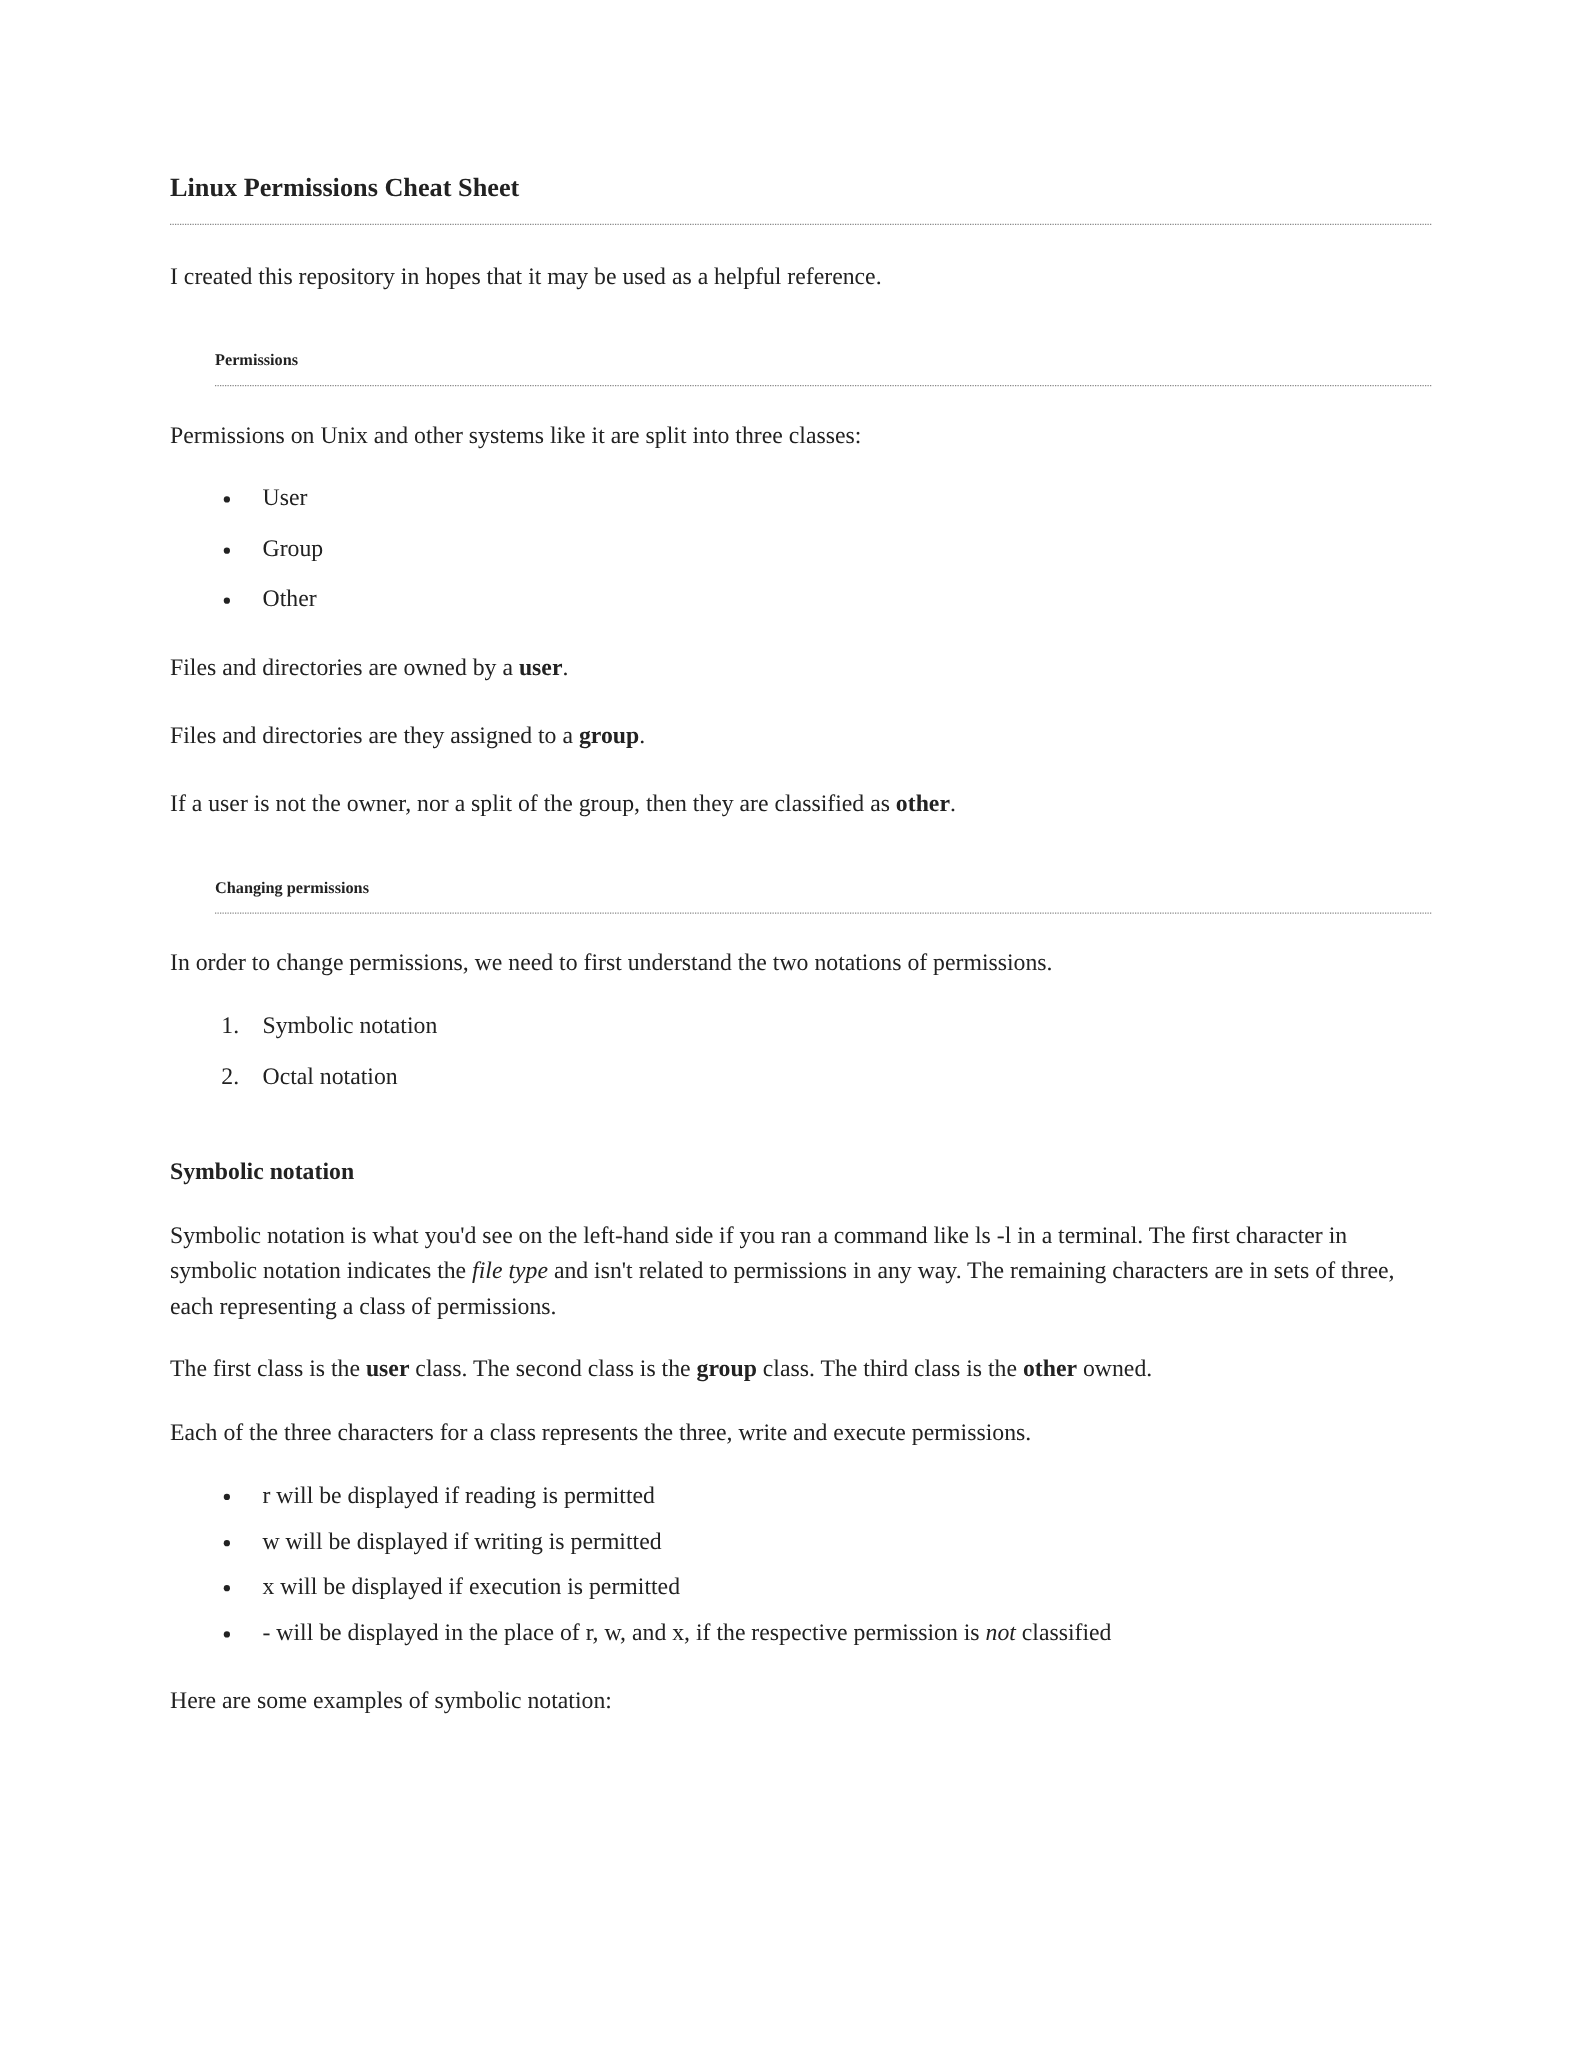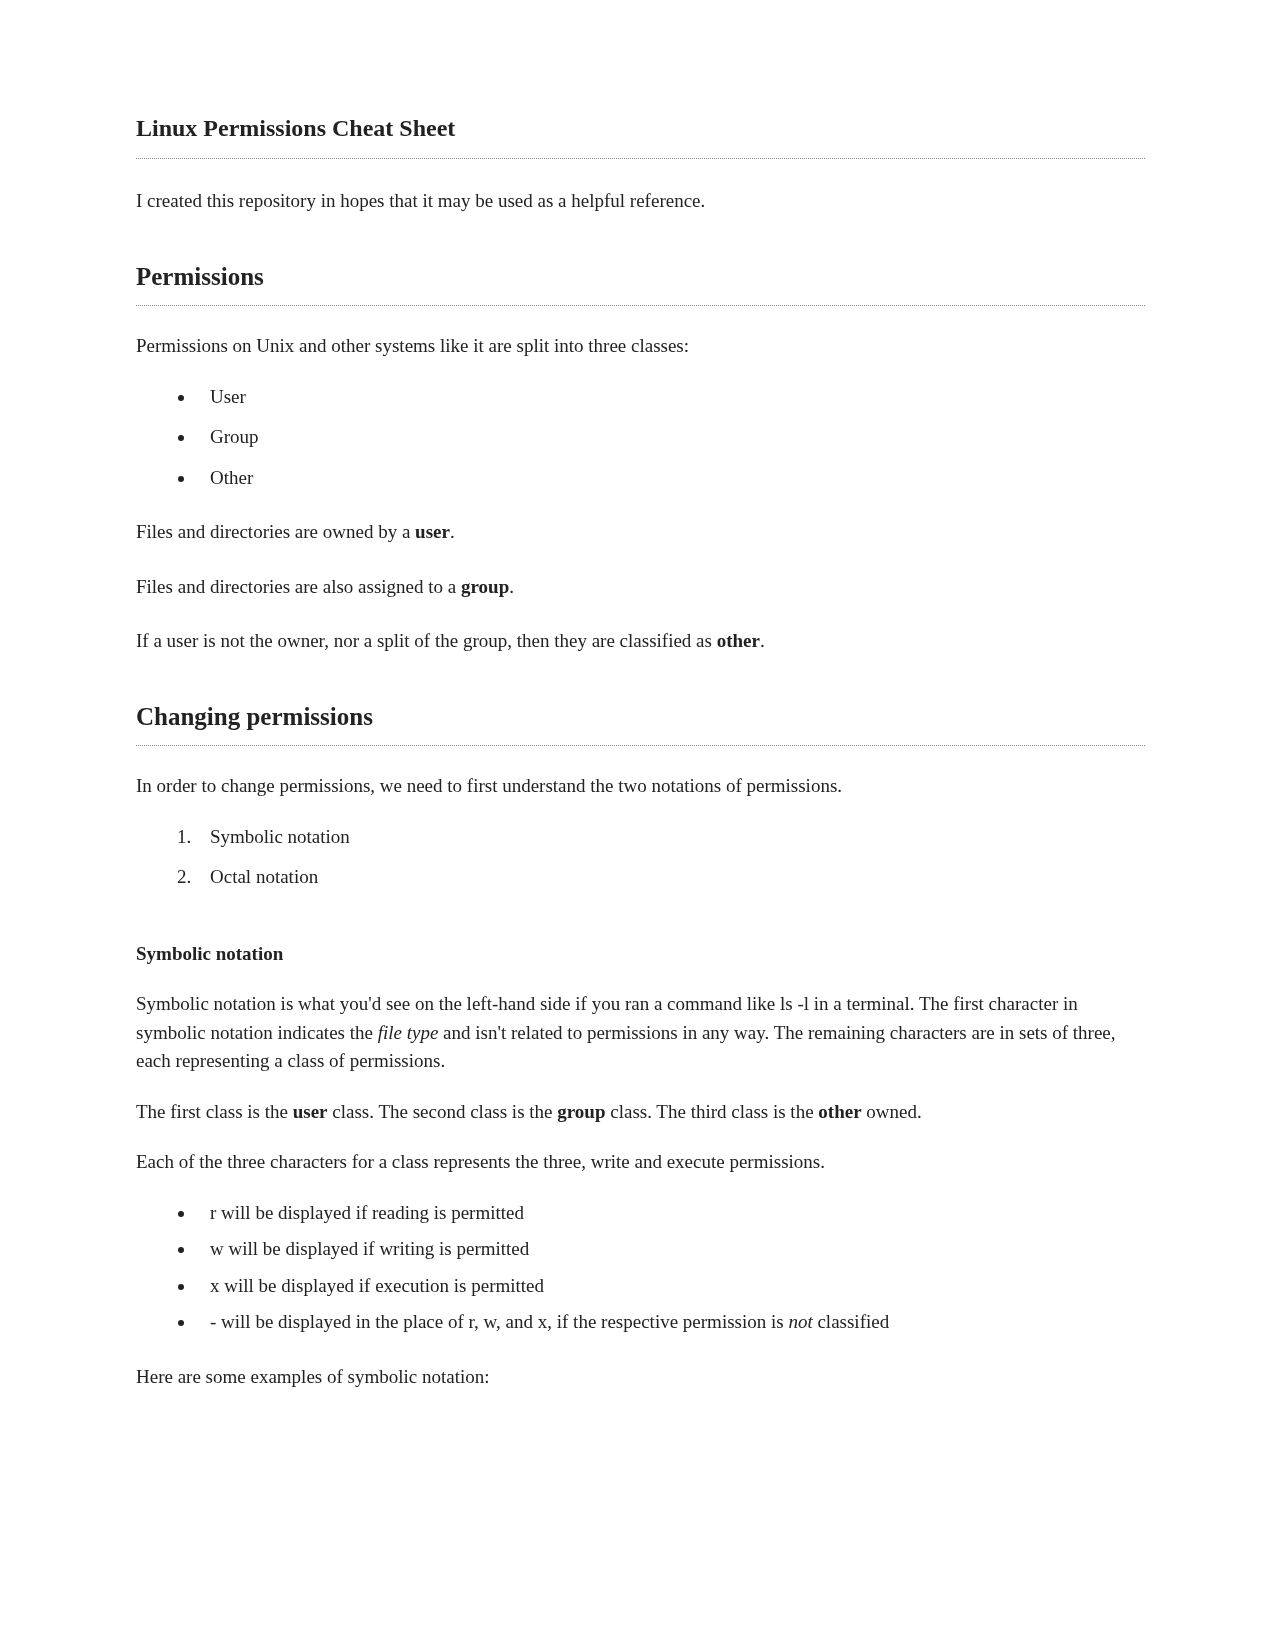--- a/index.html
+++ b/index.html
@@ -11,33 +11,35 @@
       width: 1275px;
       height: 1650px;
       background: #ffffff;
       font-family: Georgia, 'Times New Roman', serif;
       color: #222;
       padding: 110px 130px 80px 136px;
       font-size: 19px;
       line-height: 1.5;
     }
     h1.title {
-      font-size: 24px;
+      font-size: 21px;
       font-weight: bold;
       padding-bottom: 12px;
       border-bottom: 1px dotted #888;
       margin-bottom: 28px;
+      margin-top: 25px;
     }
     h2.section {
-      font-size: 25px;
+      font-size: 13px;
       font-weight: bold;
       padding-bottom: 10px;
       border-bottom: 1px dotted #888;
       margin-top: 42px;
       margin-bottom: 26px;
+      margin-left: 36px;
     }
     h3.subsection {
       font-size: 19px;
       font-weight: bold;
       margin-top: 48px;
       margin-bottom: 22px;
     }
     p {
       margin-bottom: 22px;
     }
@@ -78,21 +80,21 @@
   <li>User</li>
   <li>Group</li>
   <li>Other</li>
 </ul>
 
 <p class="spaced">
   <span>Files and directories are owned by a </span><span class="b">user</span><span>.</span>
 </p>
 
 <p class="spaced">
-  <span>Files and directories are also assigned to a </span><span class="b">group</span><span>.</span>
+  <span>Files and directories are they assigned to a </span><span class="b">group</span><span>.</span>
 </p>
 
 <p>
   <span>If a user is not the owner, nor a split of the group, then they are classified as </span><span class="b">other</span><span>.</span>
 </p>
 
 <h2 class="section">Changing permissions</h2>
 
 <p>In order to change permissions, we need to first understand the two notations of permissions.</p>
 

